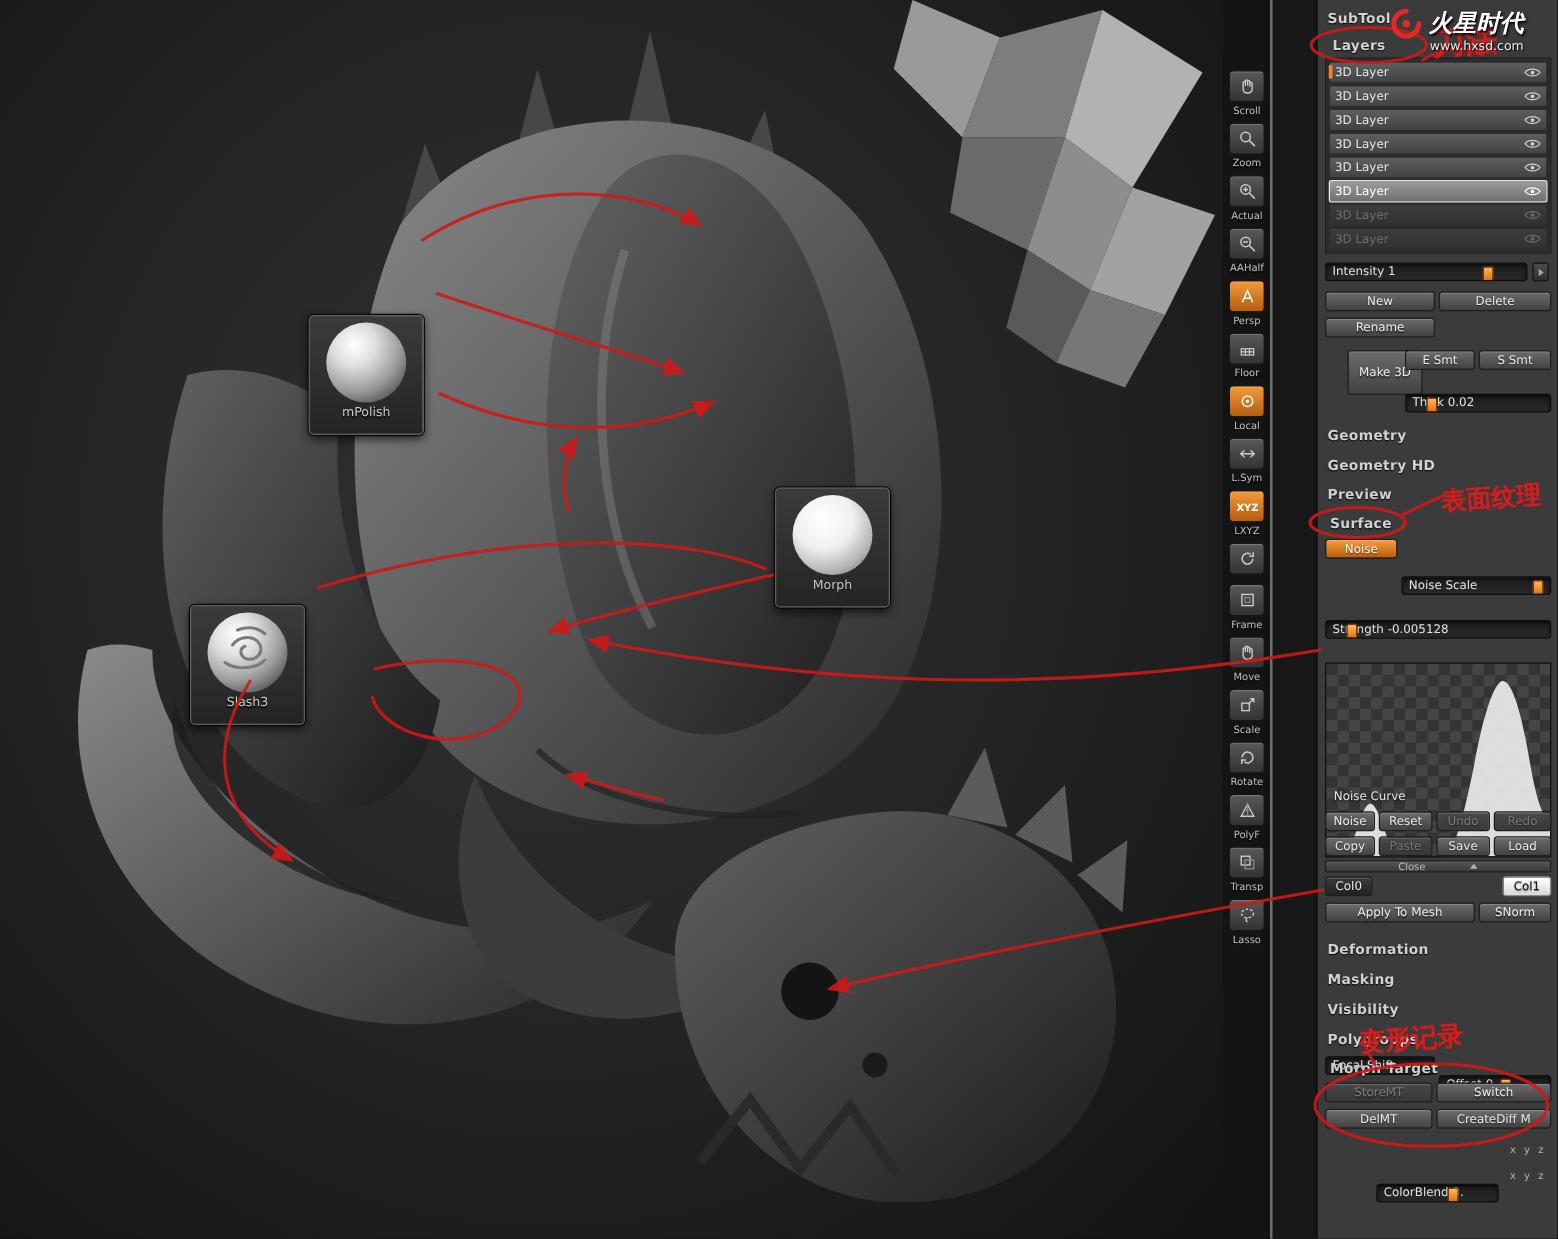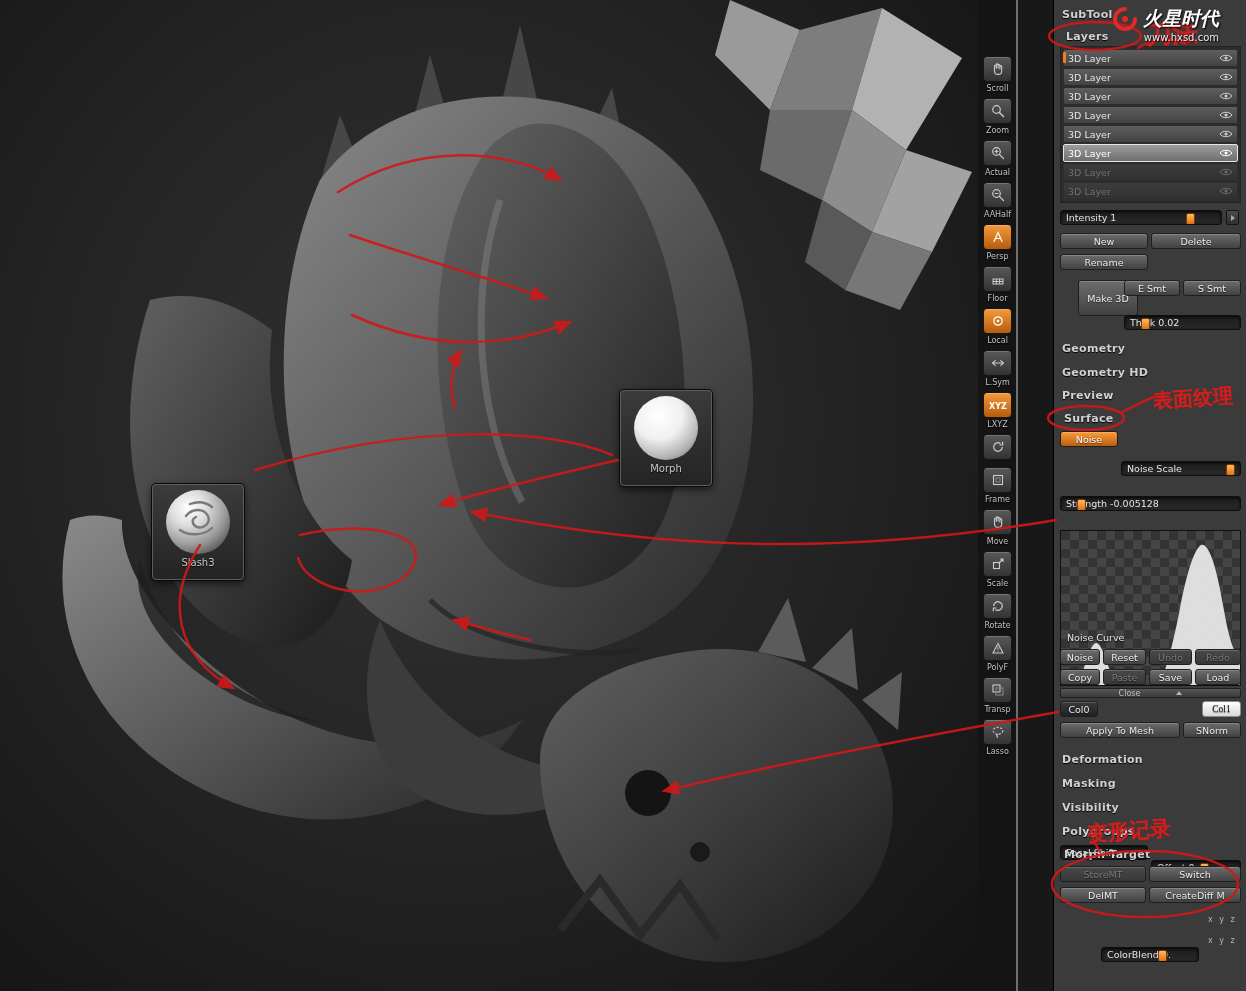--- a/index.html
+++ b/index.html
@@ -49,21 +49,21 @@
   .lmark{position:absolute;left:-1px;top:2px;width:3px;height:11px;background:#f08020;border-radius:1px;}
   .eye{display:flex;align-items:center;}
   .lrow.dim .eye{opacity:.35;}
 
   .btn{height:16px;display:flex;align-items:center;justify-content:center;
     background:linear-gradient(#6c6c6c,#424242);border:1px solid #1f1f1f;border-radius:3px;
     color:#ececec;font-size:9.5px;box-shadow:inset 0 1px 0 rgba(255,255,255,.18);cursor:pointer;
     text-shadow:0 1px 1px rgba(0,0,0,.6);white-space:nowrap;overflow:hidden;}
   .btn.dim{color:#7b7b7b;background:linear-gradient(#494949,#383838);}
   .btn.orange{background:linear-gradient(#f79d3e,#bb5d0c);color:#fff;}
-  .btn.white{background:linear-gradient(#ffffff,#d9d9d9);color:#1c1c1c;border-color:#8a8a8a;font-family:Liberation Serif, serif;}
+  .btn.white{background:linear-gradient(#ffffff,#d9d9d9);color:#1c1c1c;border-color:#8a8a8a;}
   .btn.tall{height:36px;margin-left:18px;}
 
   .slider{position:relative;height:15px;background:linear-gradient(#1c1c1c,#292929);
     border:1px solid #0e0e0e;border-radius:3px;display:flex;align-items:center;padding:0 5px;
     color:#e2e2e2;font-size:9.5px;overflow:hidden;box-shadow:inset 0 1px 3px rgba(0,0,0,.8);cursor:pointer;white-space:nowrap;}
   .knob{position:absolute;top:2px;width:7px;height:10px;background:linear-gradient(#ffb863,#e07310);
     border:1px solid #7d3a00;border-radius:2px;}
   .mini-btn{width:13px;height:15px;background:linear-gradient(#4c4c4c,#303030);border:1px solid #141414;
     border-radius:2px;display:flex;align-items:center;justify-content:center;cursor:pointer;}
   .tri-r{width:0;height:0;border-top:3px solid transparent;border-bottom:3px solid transparent;border-left:4px solid #aaa;}
@@ -142,20 +142,24 @@
         <polygon points="800,30 882,8 852,110 770,110" fill="#7d7d7d"></polygon>
         <polygon points="882,8 962,58 906,150 852,110" fill="#b2b2b2"></polygon>
         <polygon points="770,110 852,110 822,200 760,170" fill="#6b6b6b"></polygon>
         <polygon points="852,110 906,150 872,232 822,200" fill="#8d8d8d"></polygon>
         <polygon points="906,150 972,172 932,252 872,232" fill="#a2a2a2"></polygon>
         <polygon points="822,200 872,232 845,290 805,262" fill="#595959"></polygon>
         <polygon points="872,232 932,252 900,310 845,290" fill="#777777"></polygon>
       </g>
     </svg>
 
+    <div class="thumb" style="left:247px;top:252px;">
+      <div class="sphere"></div>
+      <div class="thumb-label">mPolish</div>
+    </div>
     <div class="thumb" style="left:152px;top:440px;margin-top:44px;">
       <div class="sphere">
         <svg viewBox="0 0 64 64">
           <path d="M20 26 c6-8 18-8 22 0 c3 7-4 13-11 11 c-5-2-6-8-1-10 M14 40 c8 6 24 6 32-2 M24 14 c8-3 16-2 22 3" stroke="#7a7a7a" stroke-width="2.4" fill="none" stroke-linecap="round"></path>
         </svg>
       </div>
       <div class="thumb-label">Slash3</div>
     </div>
     <div class="thumb" style="left:620px;top:390px;">
       <div class="sphere bright"></div>

